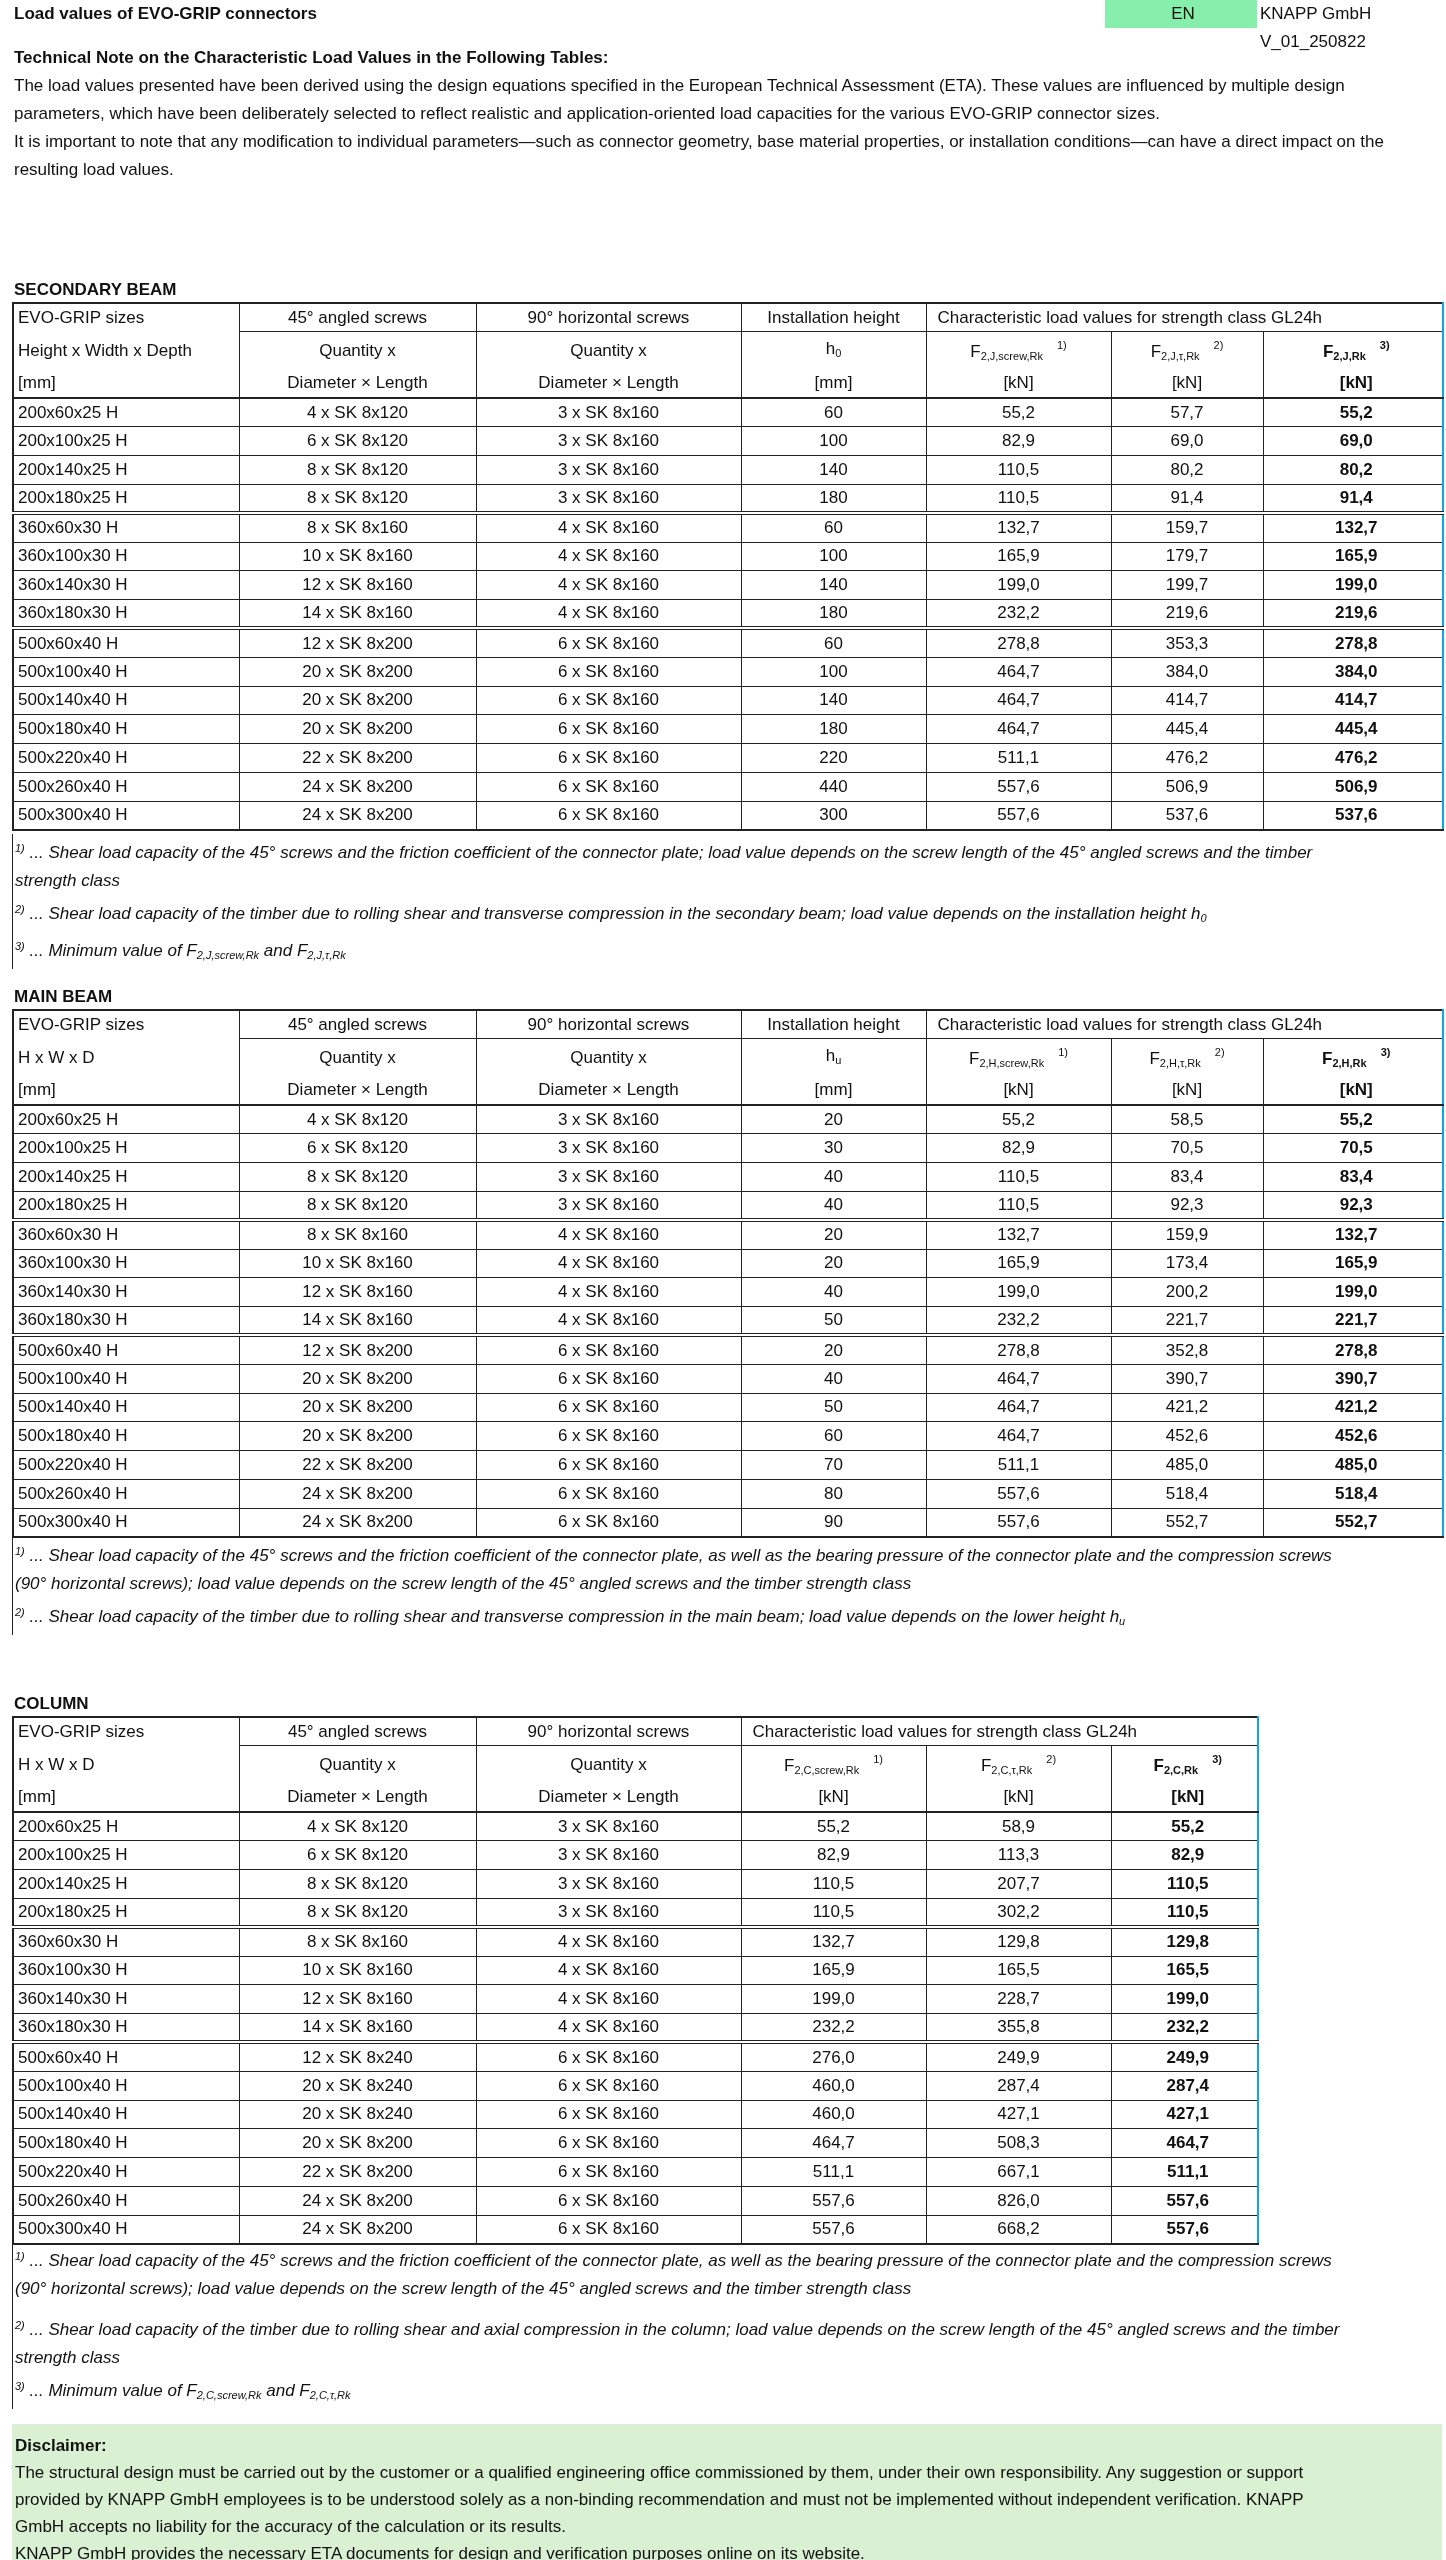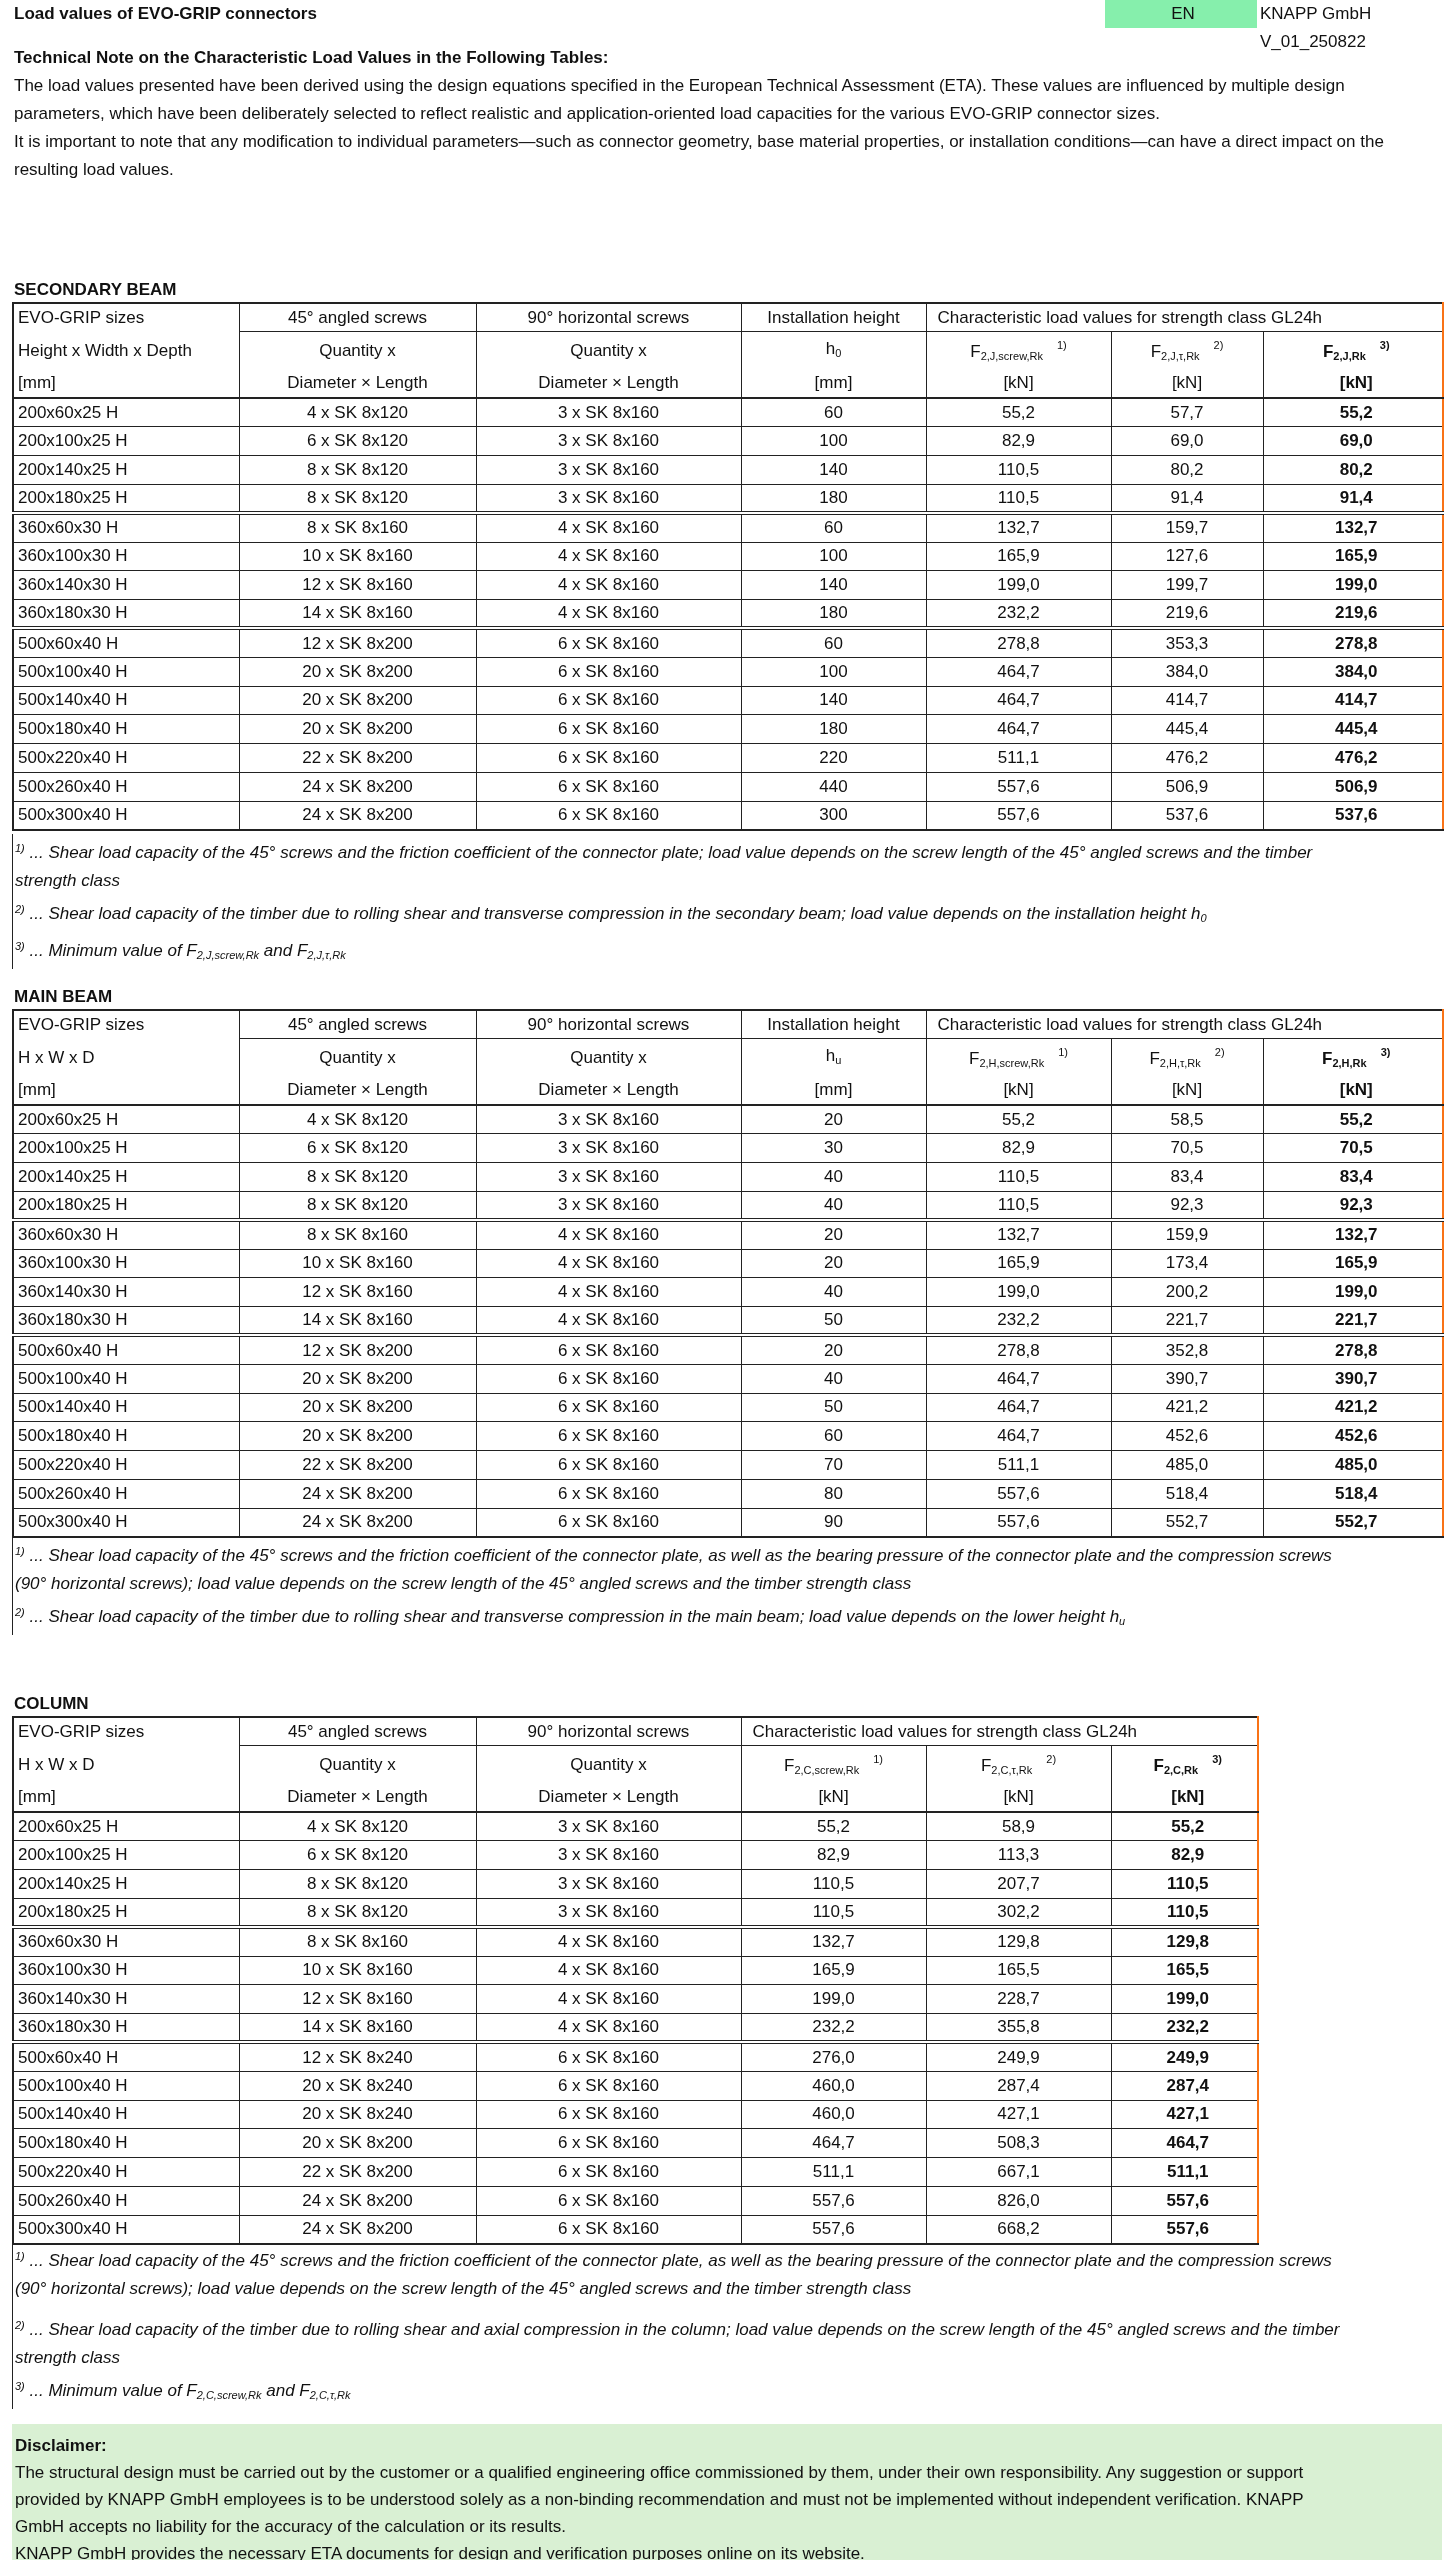--- a/index.html
+++ b/index.html
@@ -22,21 +22,21 @@
   table.lt td { border: 1.5px solid #222; height: 28.8px; padding: 0 4px; line-height: 26px; white-space: nowrap; font-size: 17px; }
   table.lt td.c { text-align: center; }
   table.lt td.l { text-align: left; }
   table.lt td.b { font-weight: bold; text-align: center; }
   table.lt tr.hdr td { border-top: none; border-bottom: none; }
   table.lt tr.hdr1 td { border-top: 2px solid #222; }
   table.lt tr.hdr3 td { border-bottom: 2px solid #222; }
   table.lt tr.hdr td.span-top { border-bottom: 1.5px solid #222; }
   table.lt tr.grp td { border-top: 4px double #222; }
   table.lt td.first { border-left: 2px solid #222; }
-  table.lt td.last { border-right: 2px solid #f97316; padding-left: 11px; }
+  table.lt td.last { border-right: 2px solid #0ea5e9; padding-left: 11px; }
   table.lt tr.lastrow td { border-bottom: 2px solid #222; }
   sub { font-size: 11px; vertical-align: -3px; }
   sup { font-size: 11px; vertical-align: 8px; margin-left: 14px; }
   .fn sup { margin-left: 0; vertical-align: 6px; }
 
   .fn-block { position: absolute; left: 12px; border-left: 1.5px solid #222; padding-left: 2px; width: 1430px; }
   .fn-block .fn { line-height: 28px; font-size: 17px; font-style: italic; }
 
   #disclaimer { position: absolute; left: 12px; top: 2424px; width: 1430px; height: 152px; background: #d9f0d3; padding: 8px 3px 0 3px; }
   #disclaimer .dl { line-height: 27px; font-size: 17px; }
@@ -138,21 +138,21 @@
         <td class="c">132,7</td>
         <td class="c">159,7</td>
         <td class="b last">132,7</td>
       </tr>
       <tr>
         <td class="l first">360x100x30 H</td>
         <td class="c">10 x SK 8x160</td>
         <td class="c">4 x SK 8x160</td>
         <td class="c">100</td>
         <td class="c">165,9</td>
-        <td class="c">127,6</td>
+        <td class="c">179,7</td>
         <td class="b last">165,9</td>
       </tr>
       <tr>
         <td class="l first">360x140x30 H</td>
         <td class="c">12 x SK 8x160</td>
         <td class="c">4 x SK 8x160</td>
         <td class="c">140</td>
         <td class="c">199,0</td>
         <td class="c">199,7</td>
         <td class="b last">199,0</td>

